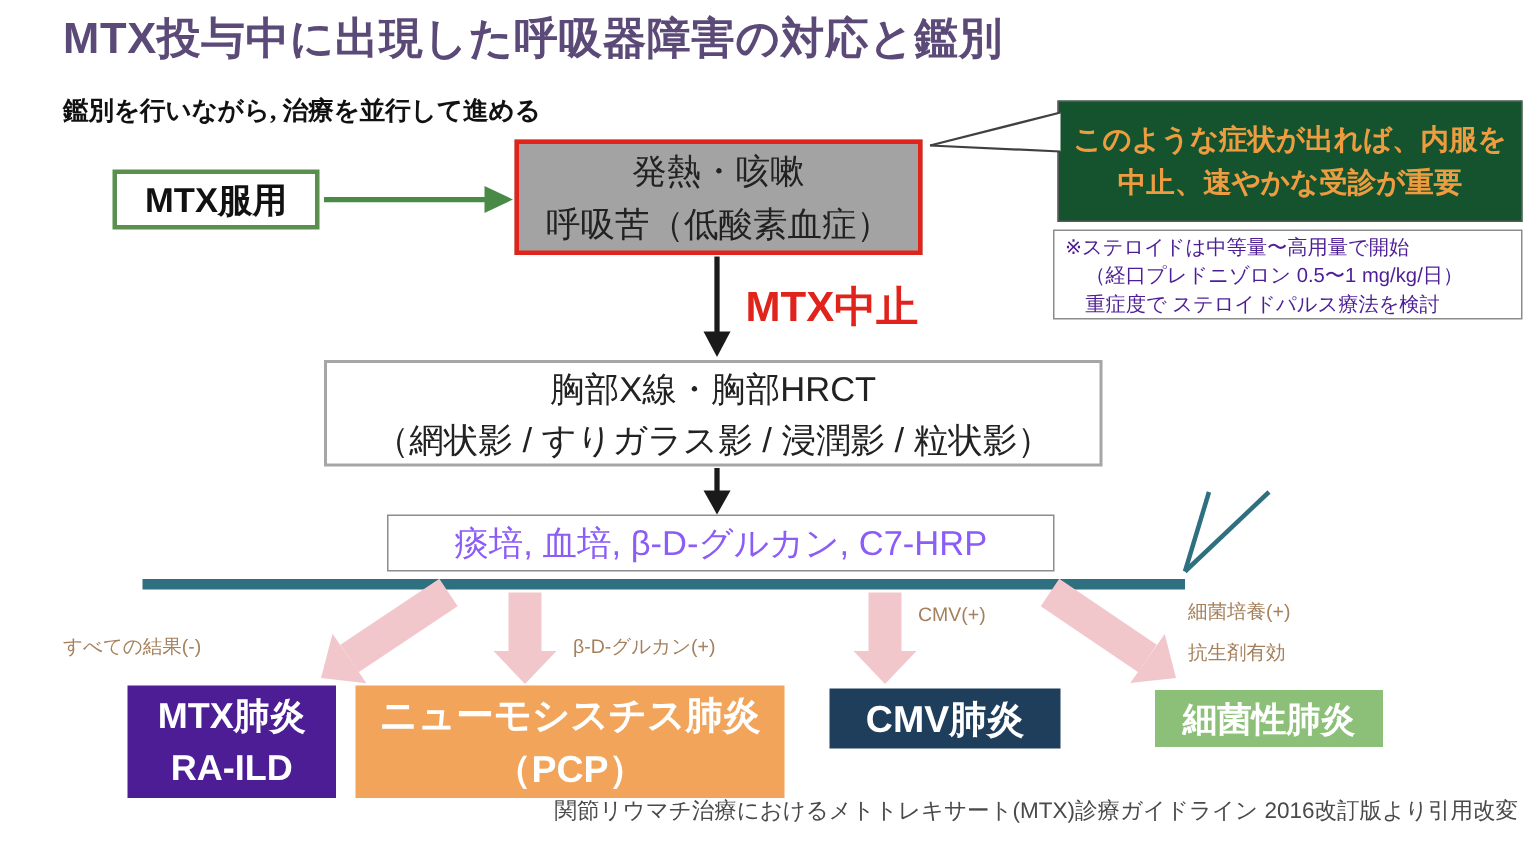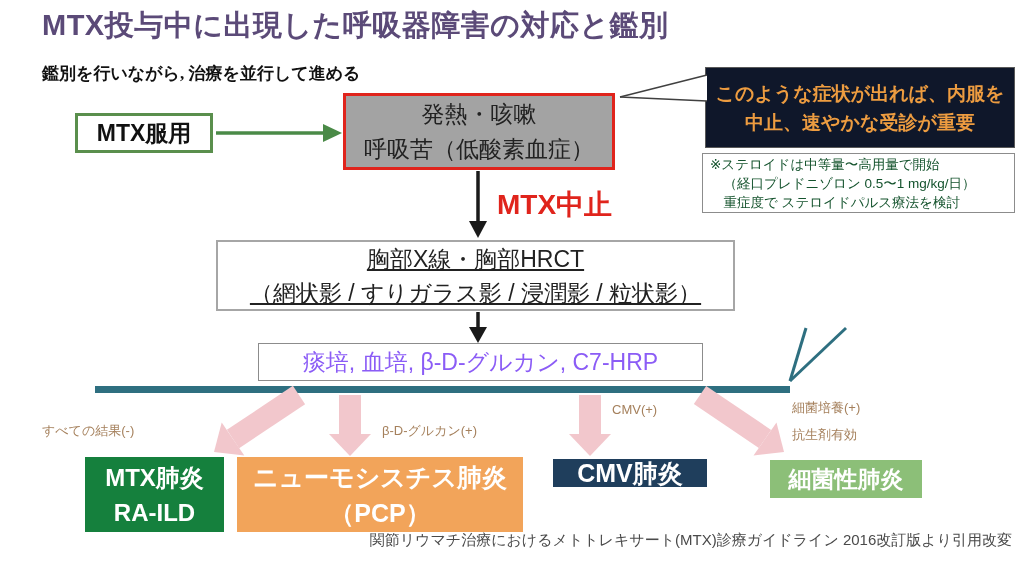--- a/index.html
+++ b/index.html
@@ -13,48 +13,48 @@
   .subtitle { left:42px; top:62px; font-size:17px; font-weight:bold; color:#111111;font-family:Liberation Serif, serif; }
 
   .box-mtx { left:75px; top:113px; width:138px; height:40px; background:#ffffff;
              border:3px solid #5A8F4D; display:flex; align-items:center; justify-content:center;
              font-size:23px; font-weight:bold; color:#111111; }
   .box-symptom { left:343px; top:93px; width:272px; height:77px; background:#a3a3a3;
              border:3px solid #E0241C; display:flex; align-items:center; justify-content:center;
              text-align:center; font-size:23px; color:#222222; line-height:35px; }
   .label-mtx-stop { left:497px; top:186px; font-size:28px; font-weight:bold; color:#E0241C; }
 
-  .bubble-alert { left:705px; top:67px; width:310px; height:81px; background:#0f172a;
+  .bubble-alert { left:705px; top:67px; width:310px; height:81px; background:#14532d;
              border:1.5px solid #595959; display:flex; align-items:center; justify-content:center;
              text-align:center; font-size:19px; font-weight:bold; color:#ED9C40; line-height:29px; }
   .note-steroid { left:702px; top:153px; width:313px; height:60px; background:#ffffff;
-             border:1.5px solid #8C8C8C; font-size:13.5px; color:#14532d; line-height:19px;
+             border:1.5px solid #8C8C8C; font-size:13.5px; color:#4c1d95; line-height:19px;
              padding:1px 7px; }
   .bubble-treatment { left:777px; top:238px; width:238px; height:92px; background:#ffffff;
              border:3px solid #2E6F80; font-size:20px; font-weight:bold; color:#2E6F80;
              line-height:28px; padding:3px 10px; }
 
   .box-imaging { left:216px; top:240px; width:519px; height:71px; background:#ffffff;
              border:2px solid #A6A6A6; display:flex; align-items:center; justify-content:center;
-             text-align:center; font-size:23px; color:#222222; line-height:34px;text-decoration:underline; }
+             text-align:center; font-size:23px; color:#222222; line-height:34px; }
   .box-labs { left:258px; top:343px; width:445px; height:38px; background:#ffffff;
              border:1.5px solid #8C8C8C; display:flex; align-items:center; justify-content:center;
              font-size:23px; color:#8b5cf6; }
 
   .result-label { font-size:13px; color:#A5805C; }
   .result-1 { left:42px; top:422px; }
   .result-2 { left:382px; top:422px; }
   .result-3 { left:612px; top:402px; }
   .result-4 { left:792px; top:394px; line-height:27px; }
 
   .diag { display:flex; align-items:center; justify-content:center; text-align:center;
           color:#ffffff; font-weight:bold; }
-  .diag-1 { left:85px;  top:457px; width:139px; height:75px; background:#15803d; font-size:24px; line-height:35px; }
+  .diag-1 { left:85px;  top:457px; width:139px; height:75px; background:#4c1d95; font-size:24px; line-height:35px; }
   .diag-2 { left:237px; top:457px; width:286px; height:75px; background:#F2A45A; font-size:25px; line-height:36px; }
-  .diag-3 { left:553px; top:459px; width:154px; height:28px; background:#1F3E5C; font-size:25px; }
+  .diag-3 { left:553px; top:459px; width:154px; height:40px; background:#1F3E5C; font-size:25px; }
   .diag-4 { left:770px; top:460px; width:152px; height:38px; background:#8CBF78; font-size:23px; }
 
   .footer { right:12px; top:531px; font-size:15px; color:#4A4A4A; }
 
   svg.overlay { position:absolute; left:0; top:0; width:1024px; height:565px;
                 z-index:10; pointer-events:none; }
 </style>
 </head>
 <body>
 

